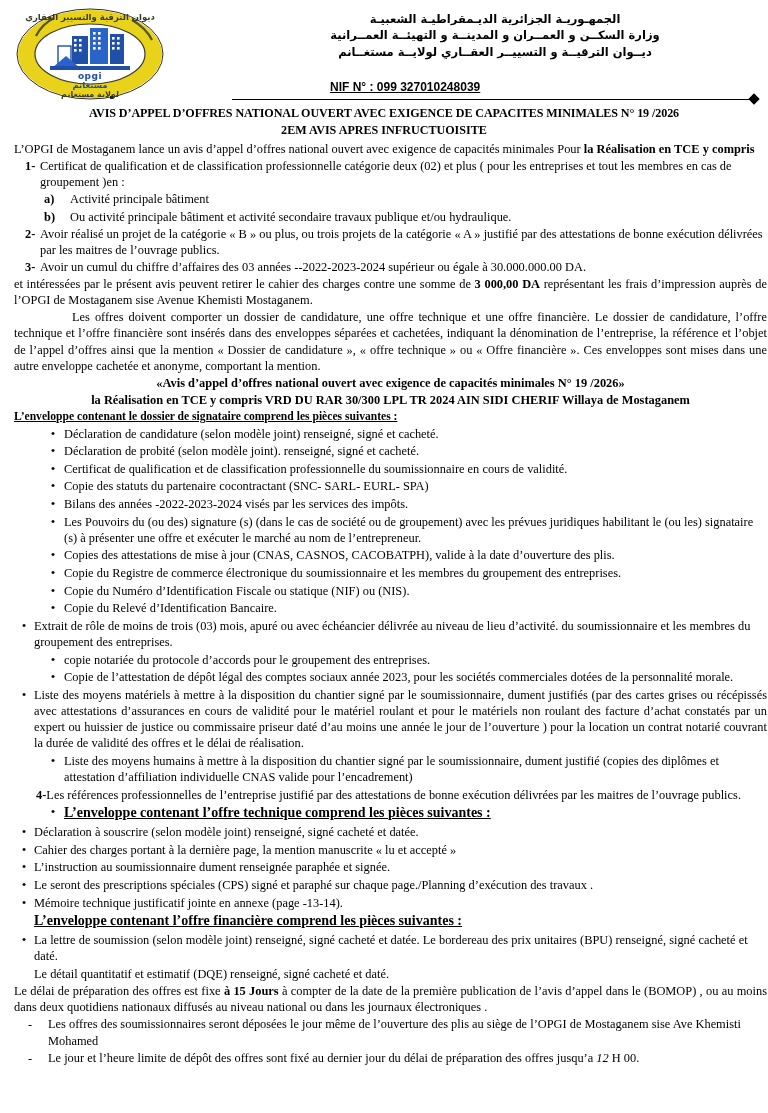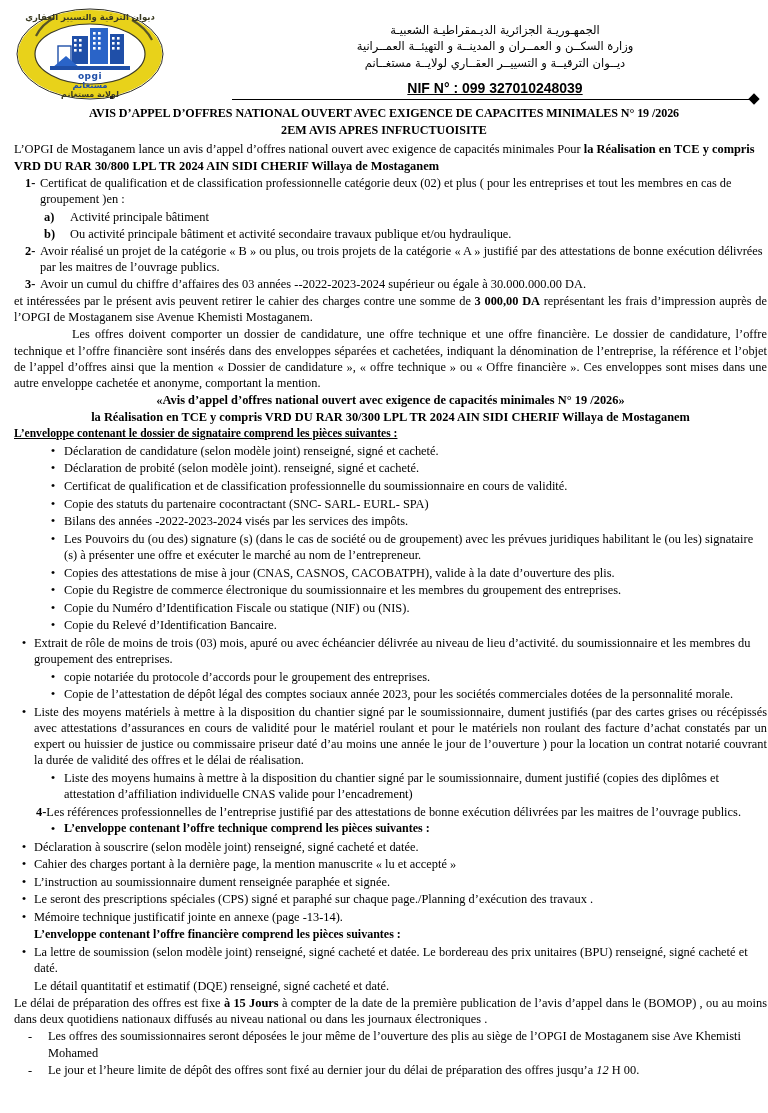--- a/index.html
+++ b/index.html
@@ -24,38 +24,37 @@
     position:relative;
     height:100px;
   }
   .logo{
     position:absolute;
     left:14px; top:6px;
     width:152px; height:96px;
   }
   .arabic-block{
     position:absolute;
-    left:330px; top:22px;
+    left:330px; top:11px;
     width:330px;
     text-align:center;
     direction:rtl;
     font-family:"DejaVu Sans", sans-serif;
-    font-weight:normal;
+    font-weight:bold;
     line-height:1.42;
   }
   .ar1{font-size:11.5px;letter-spacing:0.2px;}
   .ar2{font-size:11.5px;letter-spacing:0.2px;}
   .ar3{font-size:11.5px;letter-spacing:0.2px;}
   .nif{
     position:absolute;
     left:330px; top:80px;
     width:330px;
-    text-align:center;
     font-family:"Liberation Sans", sans-serif;
-    font-size:14px;
+    font-size:12px;
     font-weight:bold;
     text-decoration:underline;
     direction:ltr;
   }
   .hline{
     position:absolute;
     left:232px; top:99px;
     width:520px;
     height:1.4px;
     background:#000;
@@ -153,21 +152,22 @@
     font-size:12.4px;
     margin:1px 0;
   }
   .under-b{
     font-weight:bold;
     text-decoration:underline;
     font-size:11.6px;
   }
   .small-head{
     font-weight:bold;
-    font-size:12px;
+    text-decoration:underline;
+    font-size:14px;
   }
   .para-ind{ text-indent:58px; }
   .ital{font-style:italic;}
 </style>
 </head>
 <body>
 
 <div class="page">
 
   <div class="header">
@@ -232,21 +232,20 @@
     <div class="hline"></div>
     <div class="dot-mark"></div>
   </div>
 
   <div class="title-main">AVIS D’APPEL D’OFFRES NATIONAL OUVERT AVEC EXIGENCE DE  CAPACITES MINIMALES N°    19    /2026</div>
   <div class="title-sub">2EM AVIS APRES INFRUCTUOISITE</div>
 
   <div class="body-wrap">
 
     <p class="t"><span>L’OPGI de Mostaganem lance un avis d’appel d’offres national ouvert avec exigence de capacités minimales Pour  </span><span class="b">la Réalisation en TCE y compris</span></p>
-    <p class="t b">VRD DU RAR 30/800  LPL  TR 2024 AIN SIDI CHERIF  Willaya de Mostaganem</p>
 
     <div class="numrow">
       <div class="num">1-</div>
       <div class="txt">Certificat de qualification et de classification professionnelle catégorie deux (02) et plus ( pour  les entreprises et  tout  les membres  en cas de groupement )en :</div>
     </div>
     <div class="alpharow">
       <div class="alph">a)</div>
       <div class="txt">Activité principale bâtiment</div>
     </div>
     <div class="alpharow">

